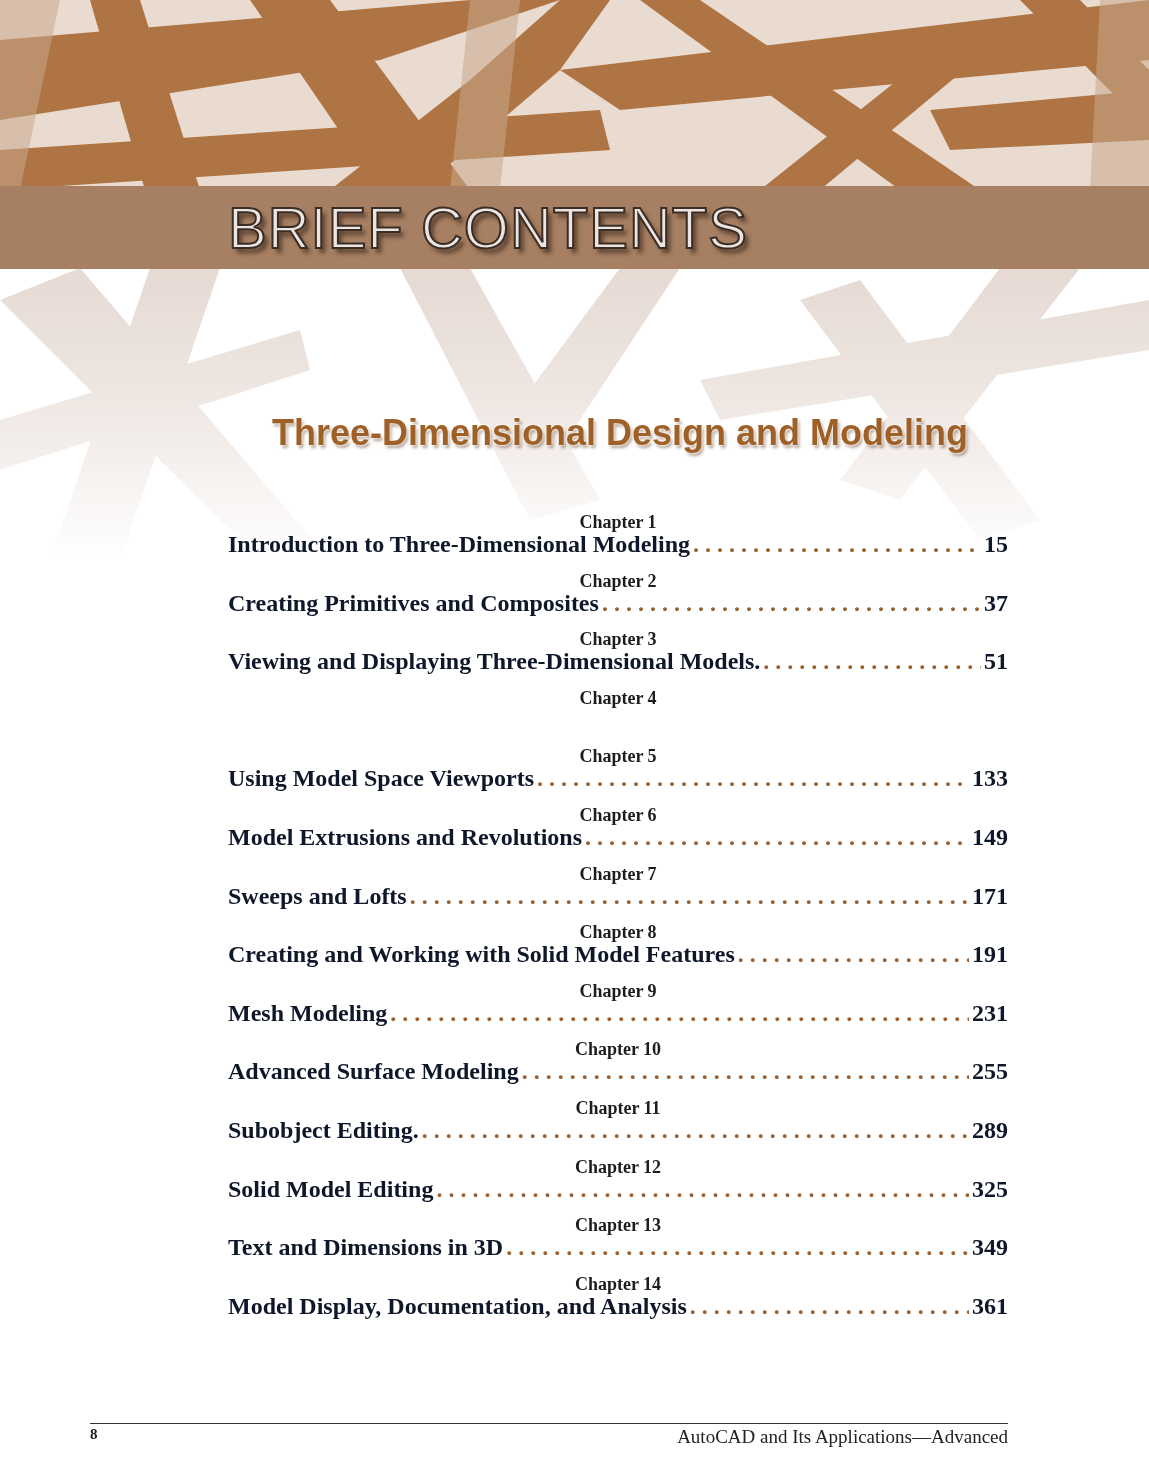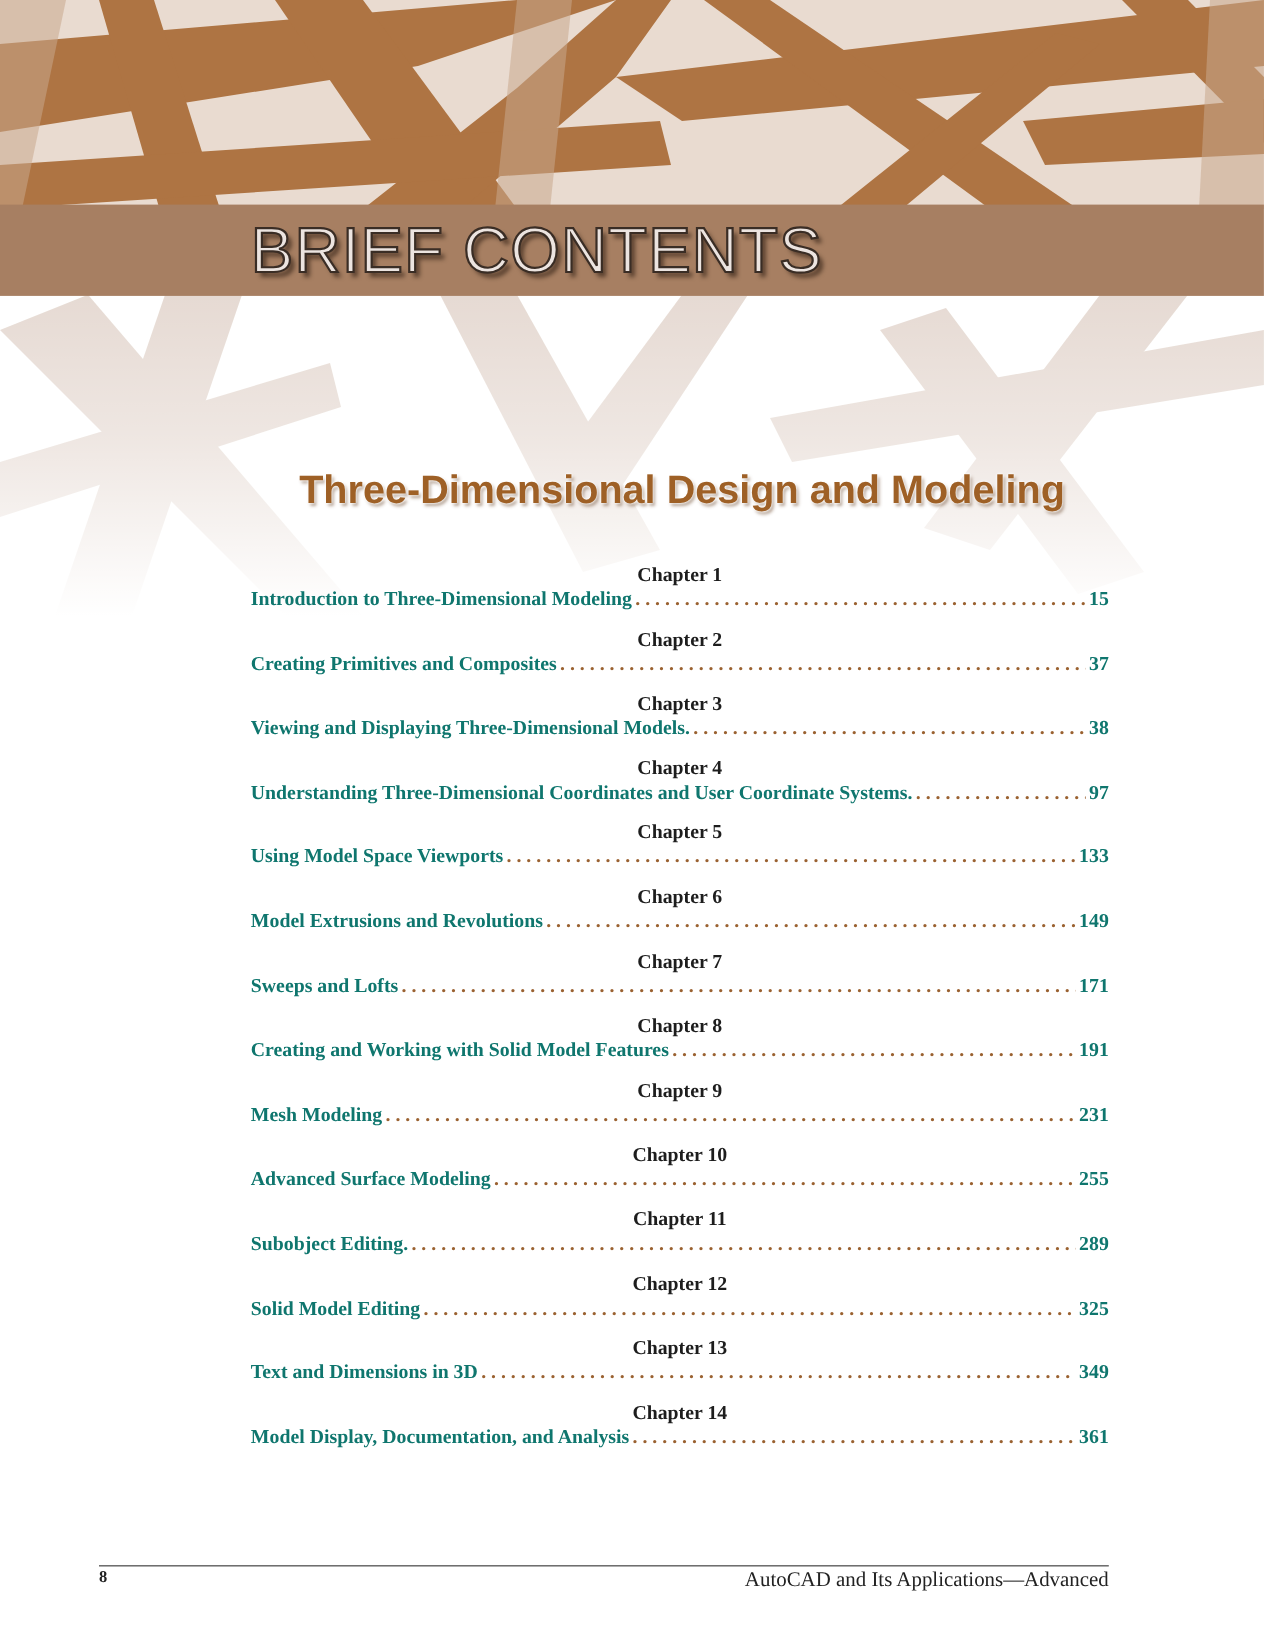--- a/index.html
+++ b/index.html
@@ -28,37 +28,37 @@
   }
   .band-title {
     position: absolute; left: 228px; top: 196px;
     font-family: "Liberation Sans", sans-serif; font-weight: normal;
     font-size: 58px; letter-spacing: 1px; line-height: 64px;
     color: #ece4e0;
     -webkit-text-stroke: 2px #3a2d25;
     text-shadow: 4px 5px 4px rgba(40,25,15,0.6);
   }
   .section-title {
-    position: absolute; left: 230px; top: 424px; width: 780px;
+    position: absolute; left: 230px; top: 412px; width: 780px;
     text-align: center;
     font-family: "Liberation Sans", sans-serif; font-weight: bold;
     font-size: 36px; line-height: 42px;
     color: #9e6026;
     text-shadow: 0 0 2px #fff, 0 0 3px #fff, 2px 3px 3px rgba(90,50,20,0.45);
   }
   
   .toc { position: absolute; left: 228px; top: 511px; width: 780px; text-align: center; }
   .toc-entry { height: 58.6px; }
   .chap-label {
     font-size: 18px; line-height: 22px; color: #1d1d1d;
     font-weight: bold;
   }
   .chap-row {
     display: flex; align-items: baseline;
-    font-size: 18px; line-height: 22px; color: #0f766e; font-weight: bold;
+    font-size: 24px; line-height: 22px; color: #0f172a; font-weight: bold;
   }
   .chap-title { white-space: nowrap; }
   .leader {
     flex: 1; overflow: hidden; white-space: nowrap;
     margin: 0 3px; color: #9a6130; letter-spacing: 3.4px;
   }
   .leader::before {
     content: ". . . . . . . . . . . . . . . . . . . . . . . . . . . . . . . . . . . . . . . . . . . . . . . . . . . . . . . . . . . . . . . . . . . . . . . . . . . . . . . . . . . . . . . . . . . . .";
     letter-spacing: 0;
   }
@@ -134,30 +134,25 @@
       <span class="chap-title">Creating Primitives and Composites</span>
       <span class="leader"></span>
       <span class="page-num">37</span>
     </div>
   </div>
   <div class="toc-entry">
     <div class="chap-label">Chapter 3</div>
     <div class="chap-row">
       <span class="chap-title">Viewing and Displaying Three-Dimensional Models.</span>
       <span class="leader"></span>
-      <span class="page-num">38</span>
+      <span class="page-num">51</span>
     </div>
   </div>
   <div class="toc-entry">
     <div class="chap-label">Chapter 4</div>
-    <div class="chap-row">
-      <span class="chap-title">Understanding Three-Dimensional Coordinates and User Coordinate Systems.</span>
-      <span class="leader"></span>
-      <span class="page-num">97</span>
-    </div>
   </div>
   <div class="toc-entry">
     <div class="chap-label">Chapter 5</div>
     <div class="chap-row">
       <span class="chap-title">Using Model Space Viewports</span>
       <span class="leader"></span>
       <span class="page-num">133</span>
     </div>
   </div>
   <div class="toc-entry">

